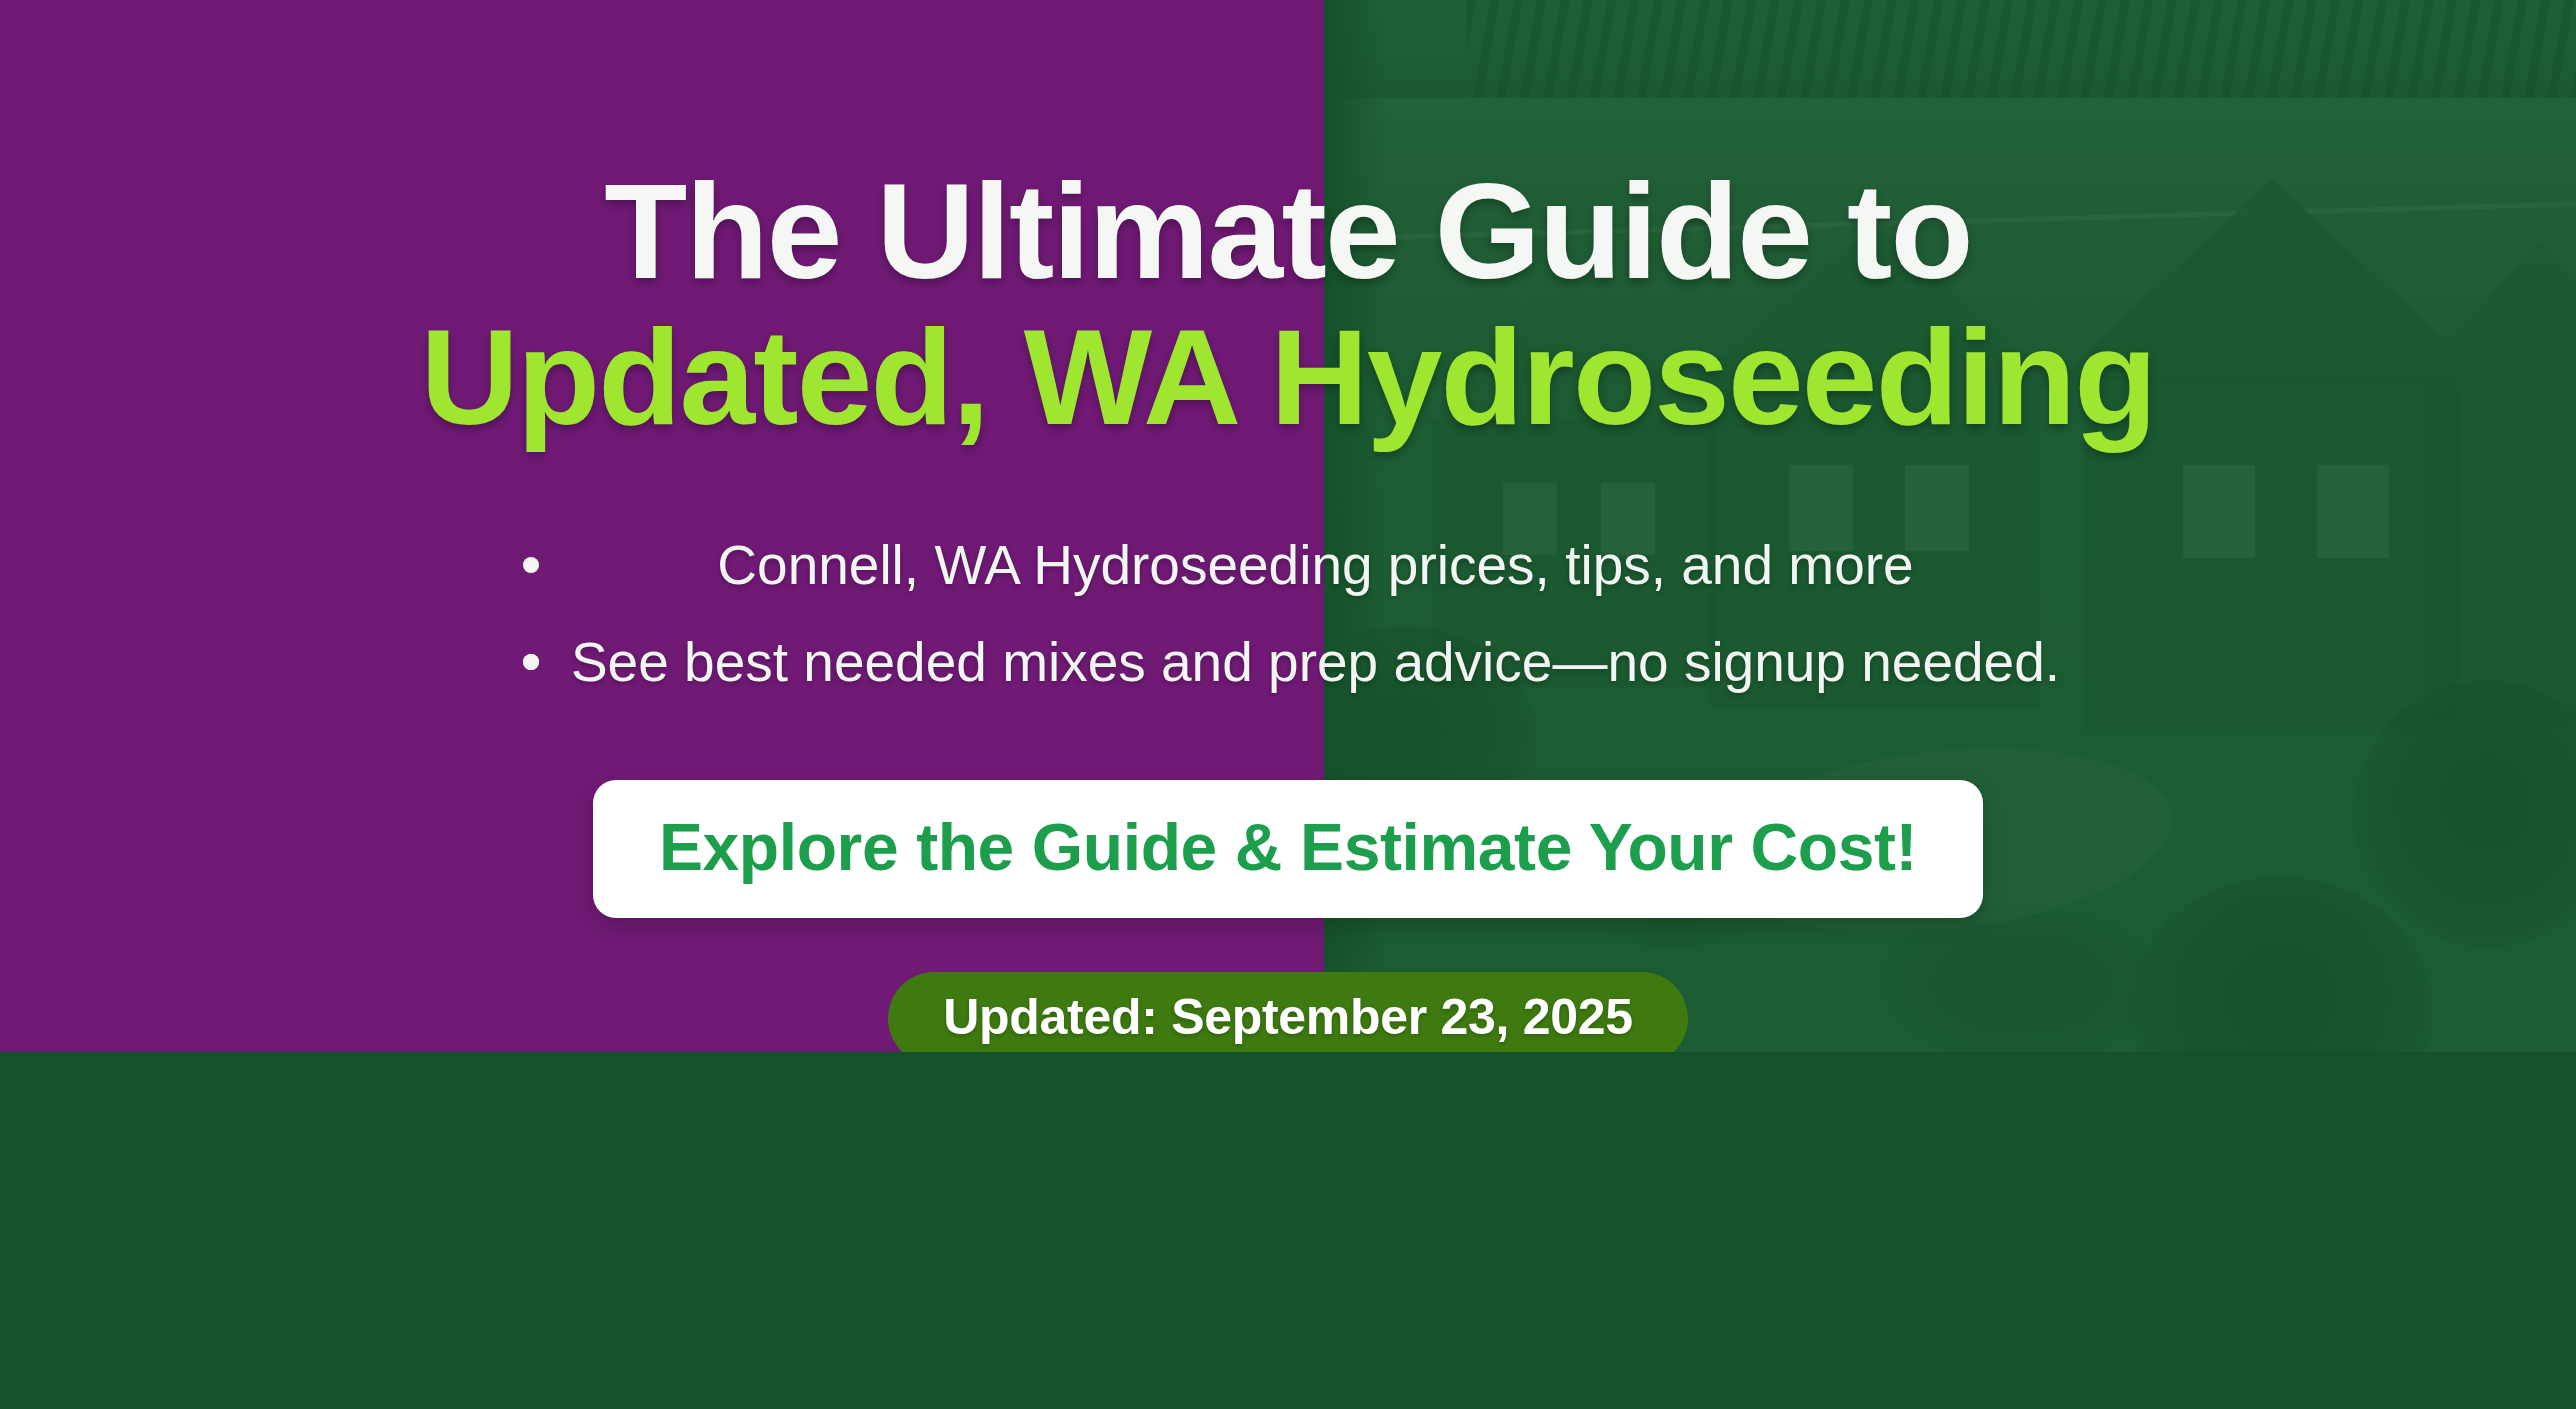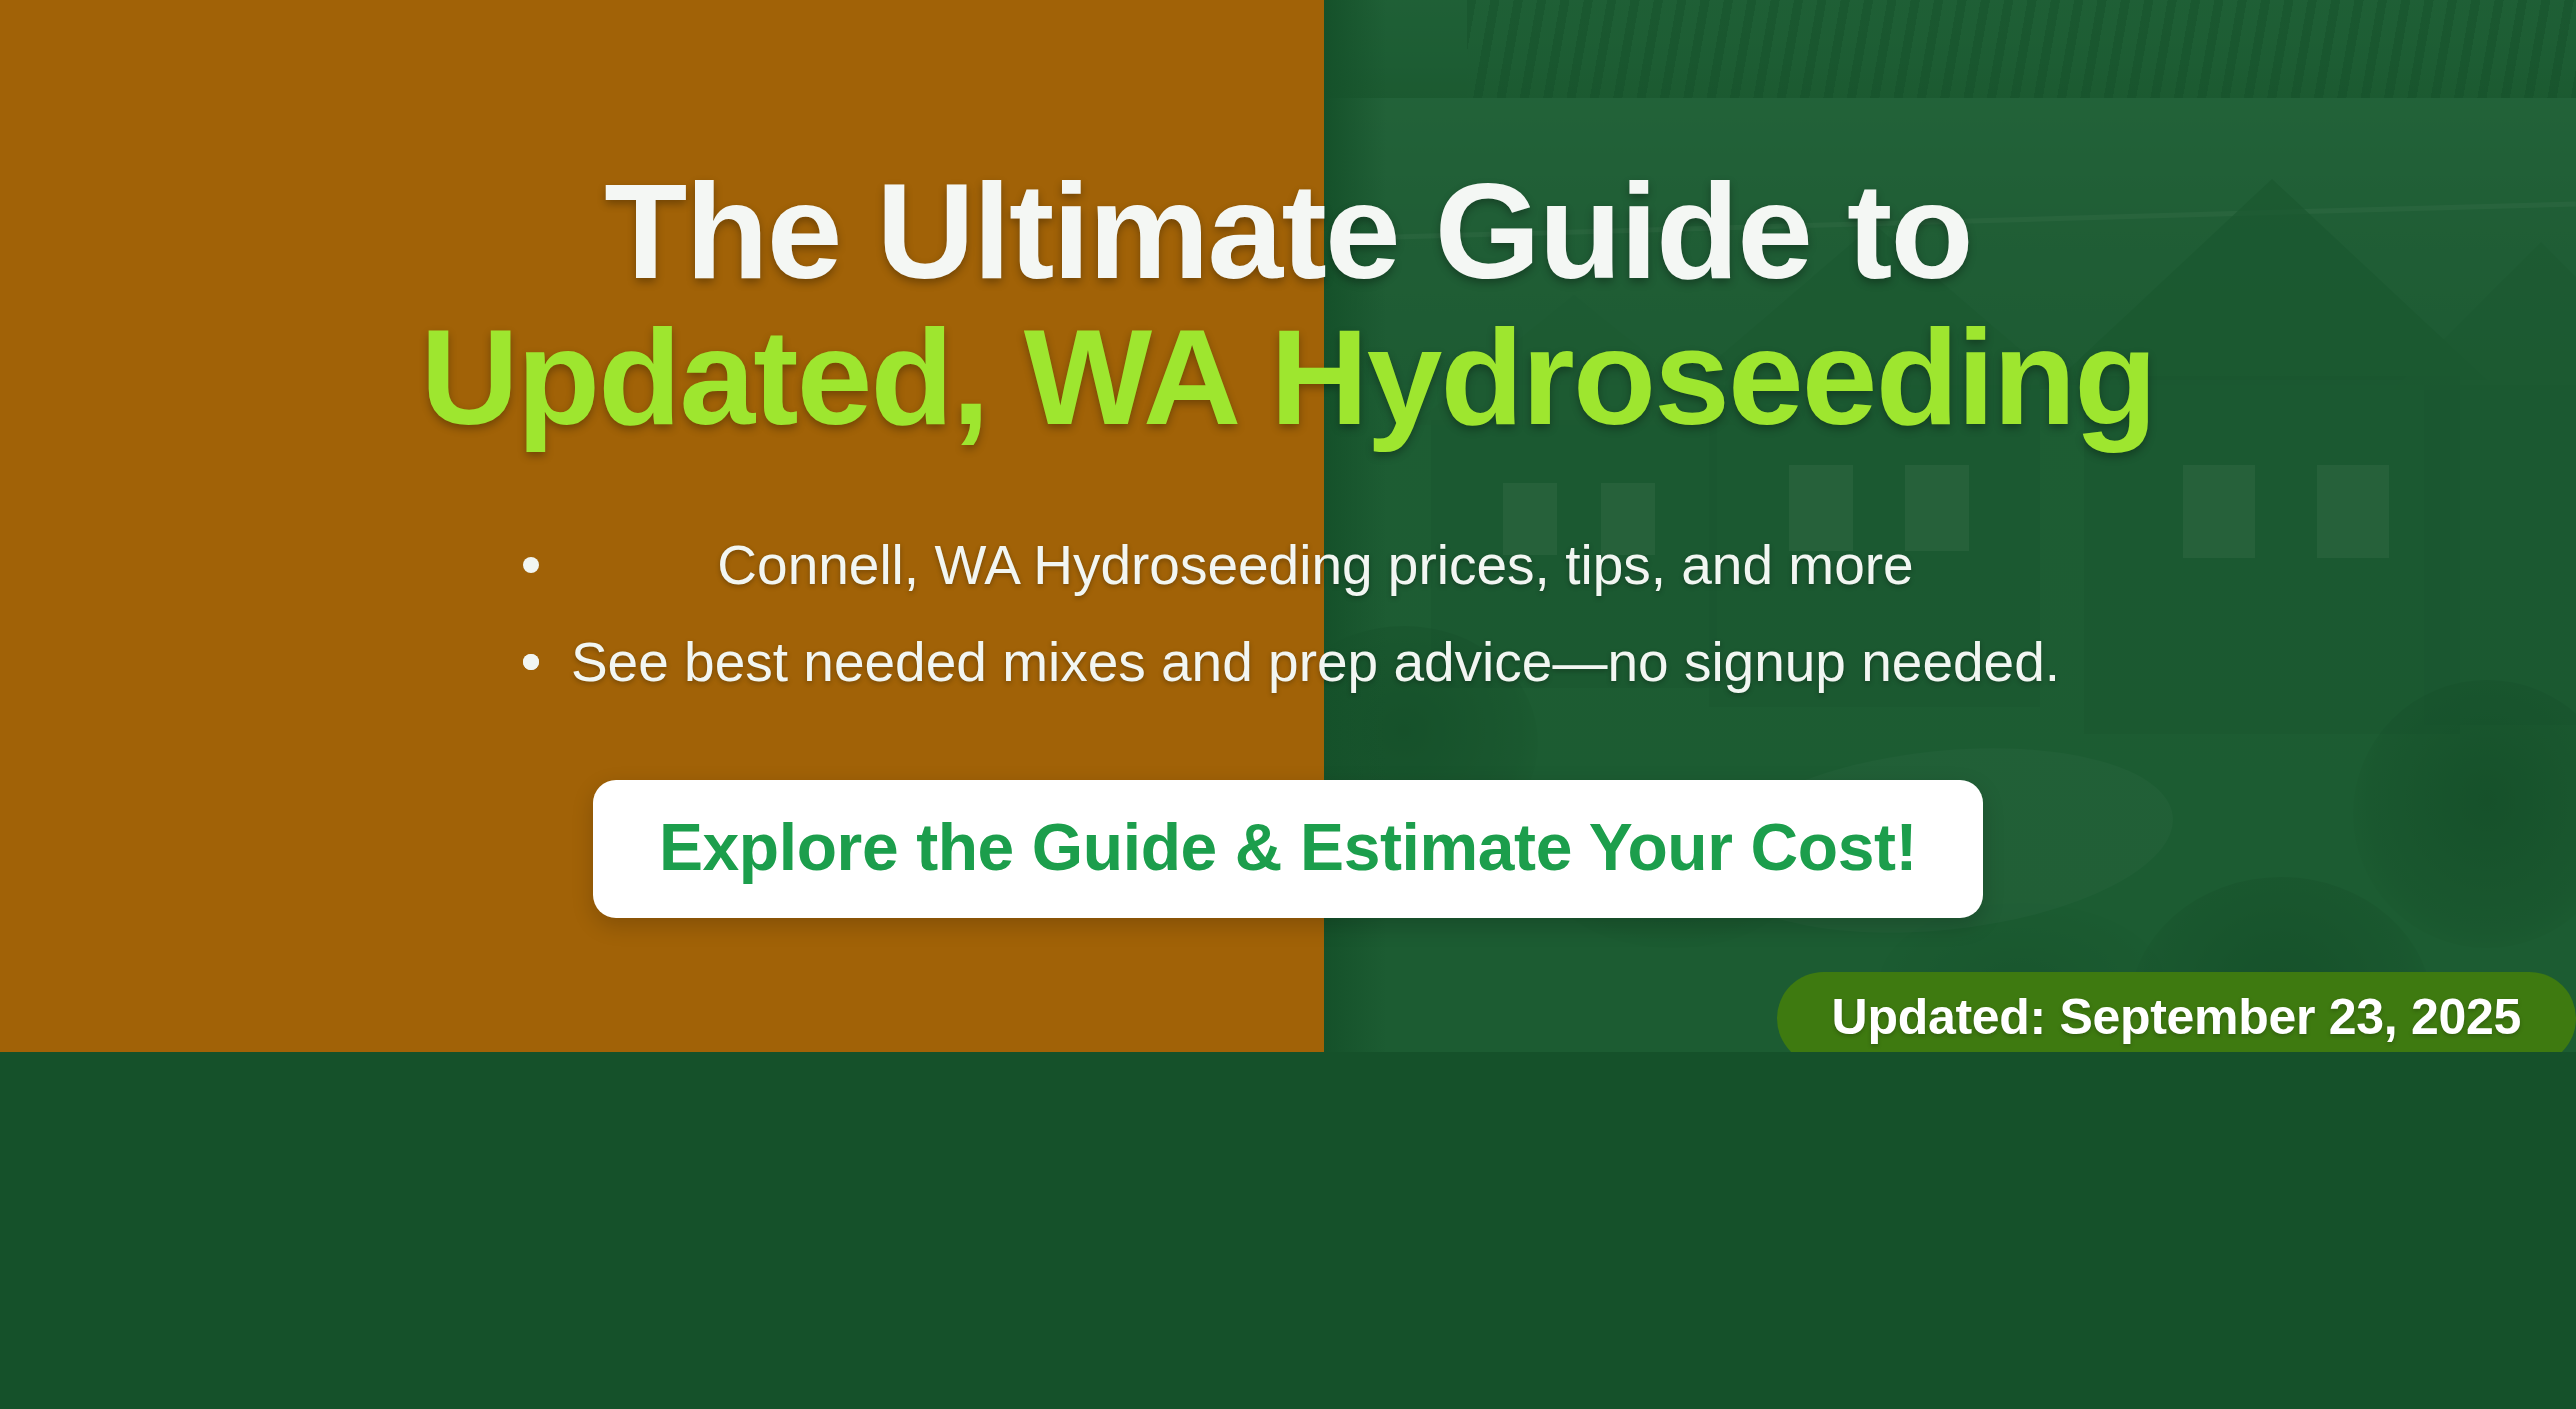--- a/index.html
+++ b/index.html
@@ -13,21 +13,21 @@
   body {
     font-family:"Liberation Sans", sans-serif;
     background:#15512A;
   }
 
   
   .banner {
     position:relative;
     width:2576px;
     height:1052px;
-    background:#a16207;
+    background:#701a75;
     overflow:hidden;
   }
 
   
   .photo-area {
     position:absolute;
     top:0;
     left:1324px;
     width:1252px;
     height:1261px;
@@ -182,21 +182,21 @@
     padding:34px 66px 38px;
     border:0;
     border-radius:23px;
     box-shadow:0 7.2px 21.5px rgba(0,0,0,.18);
     cursor:pointer;
     font-family:"Liberation Sans", sans-serif;
     line-height:1;
     margin-top:32px;
   }
 
-  .badge-wrap { margin-top:54px;text-align:right; }
+  .badge-wrap { margin-top:54px; }
   .updated-badge {
     display:inline-block;
     background:#3E7A10;
     color:#FFFFFF;
     font-size:50px;
     font-weight:700;
     letter-spacing:-0.3px;
     padding:19.7px 55px 23px;
     border-radius:894px;
     line-height:1;

